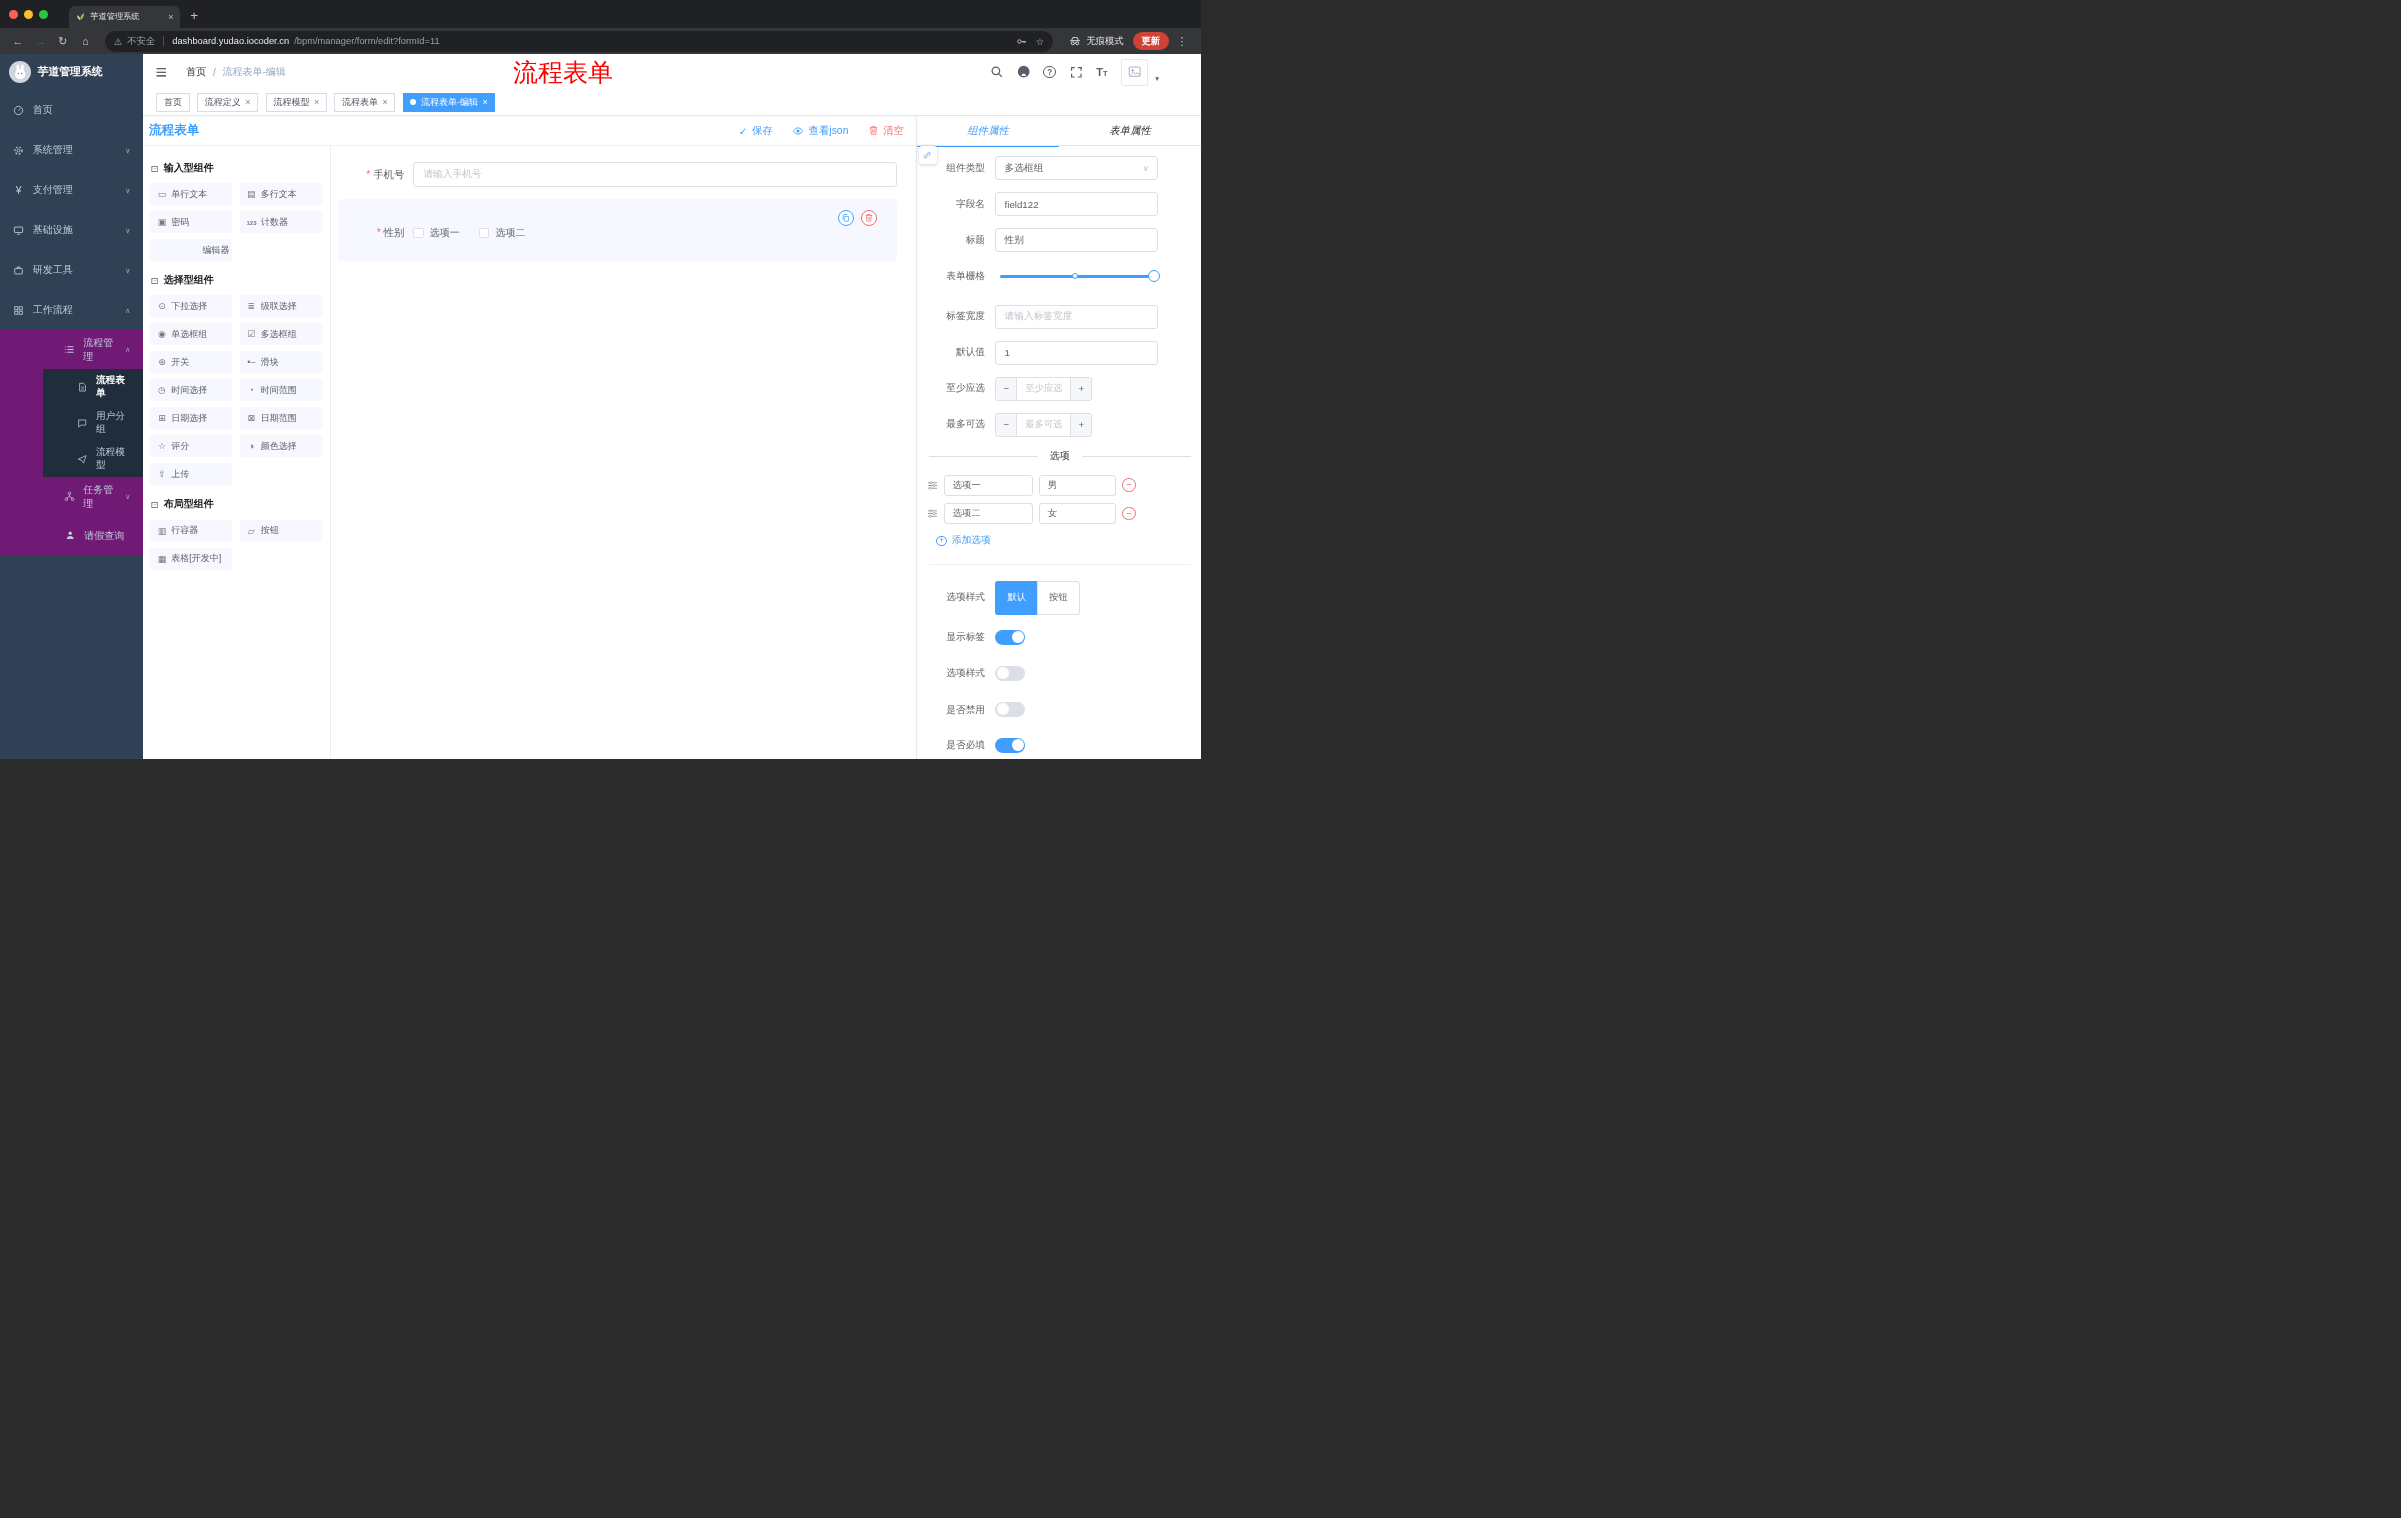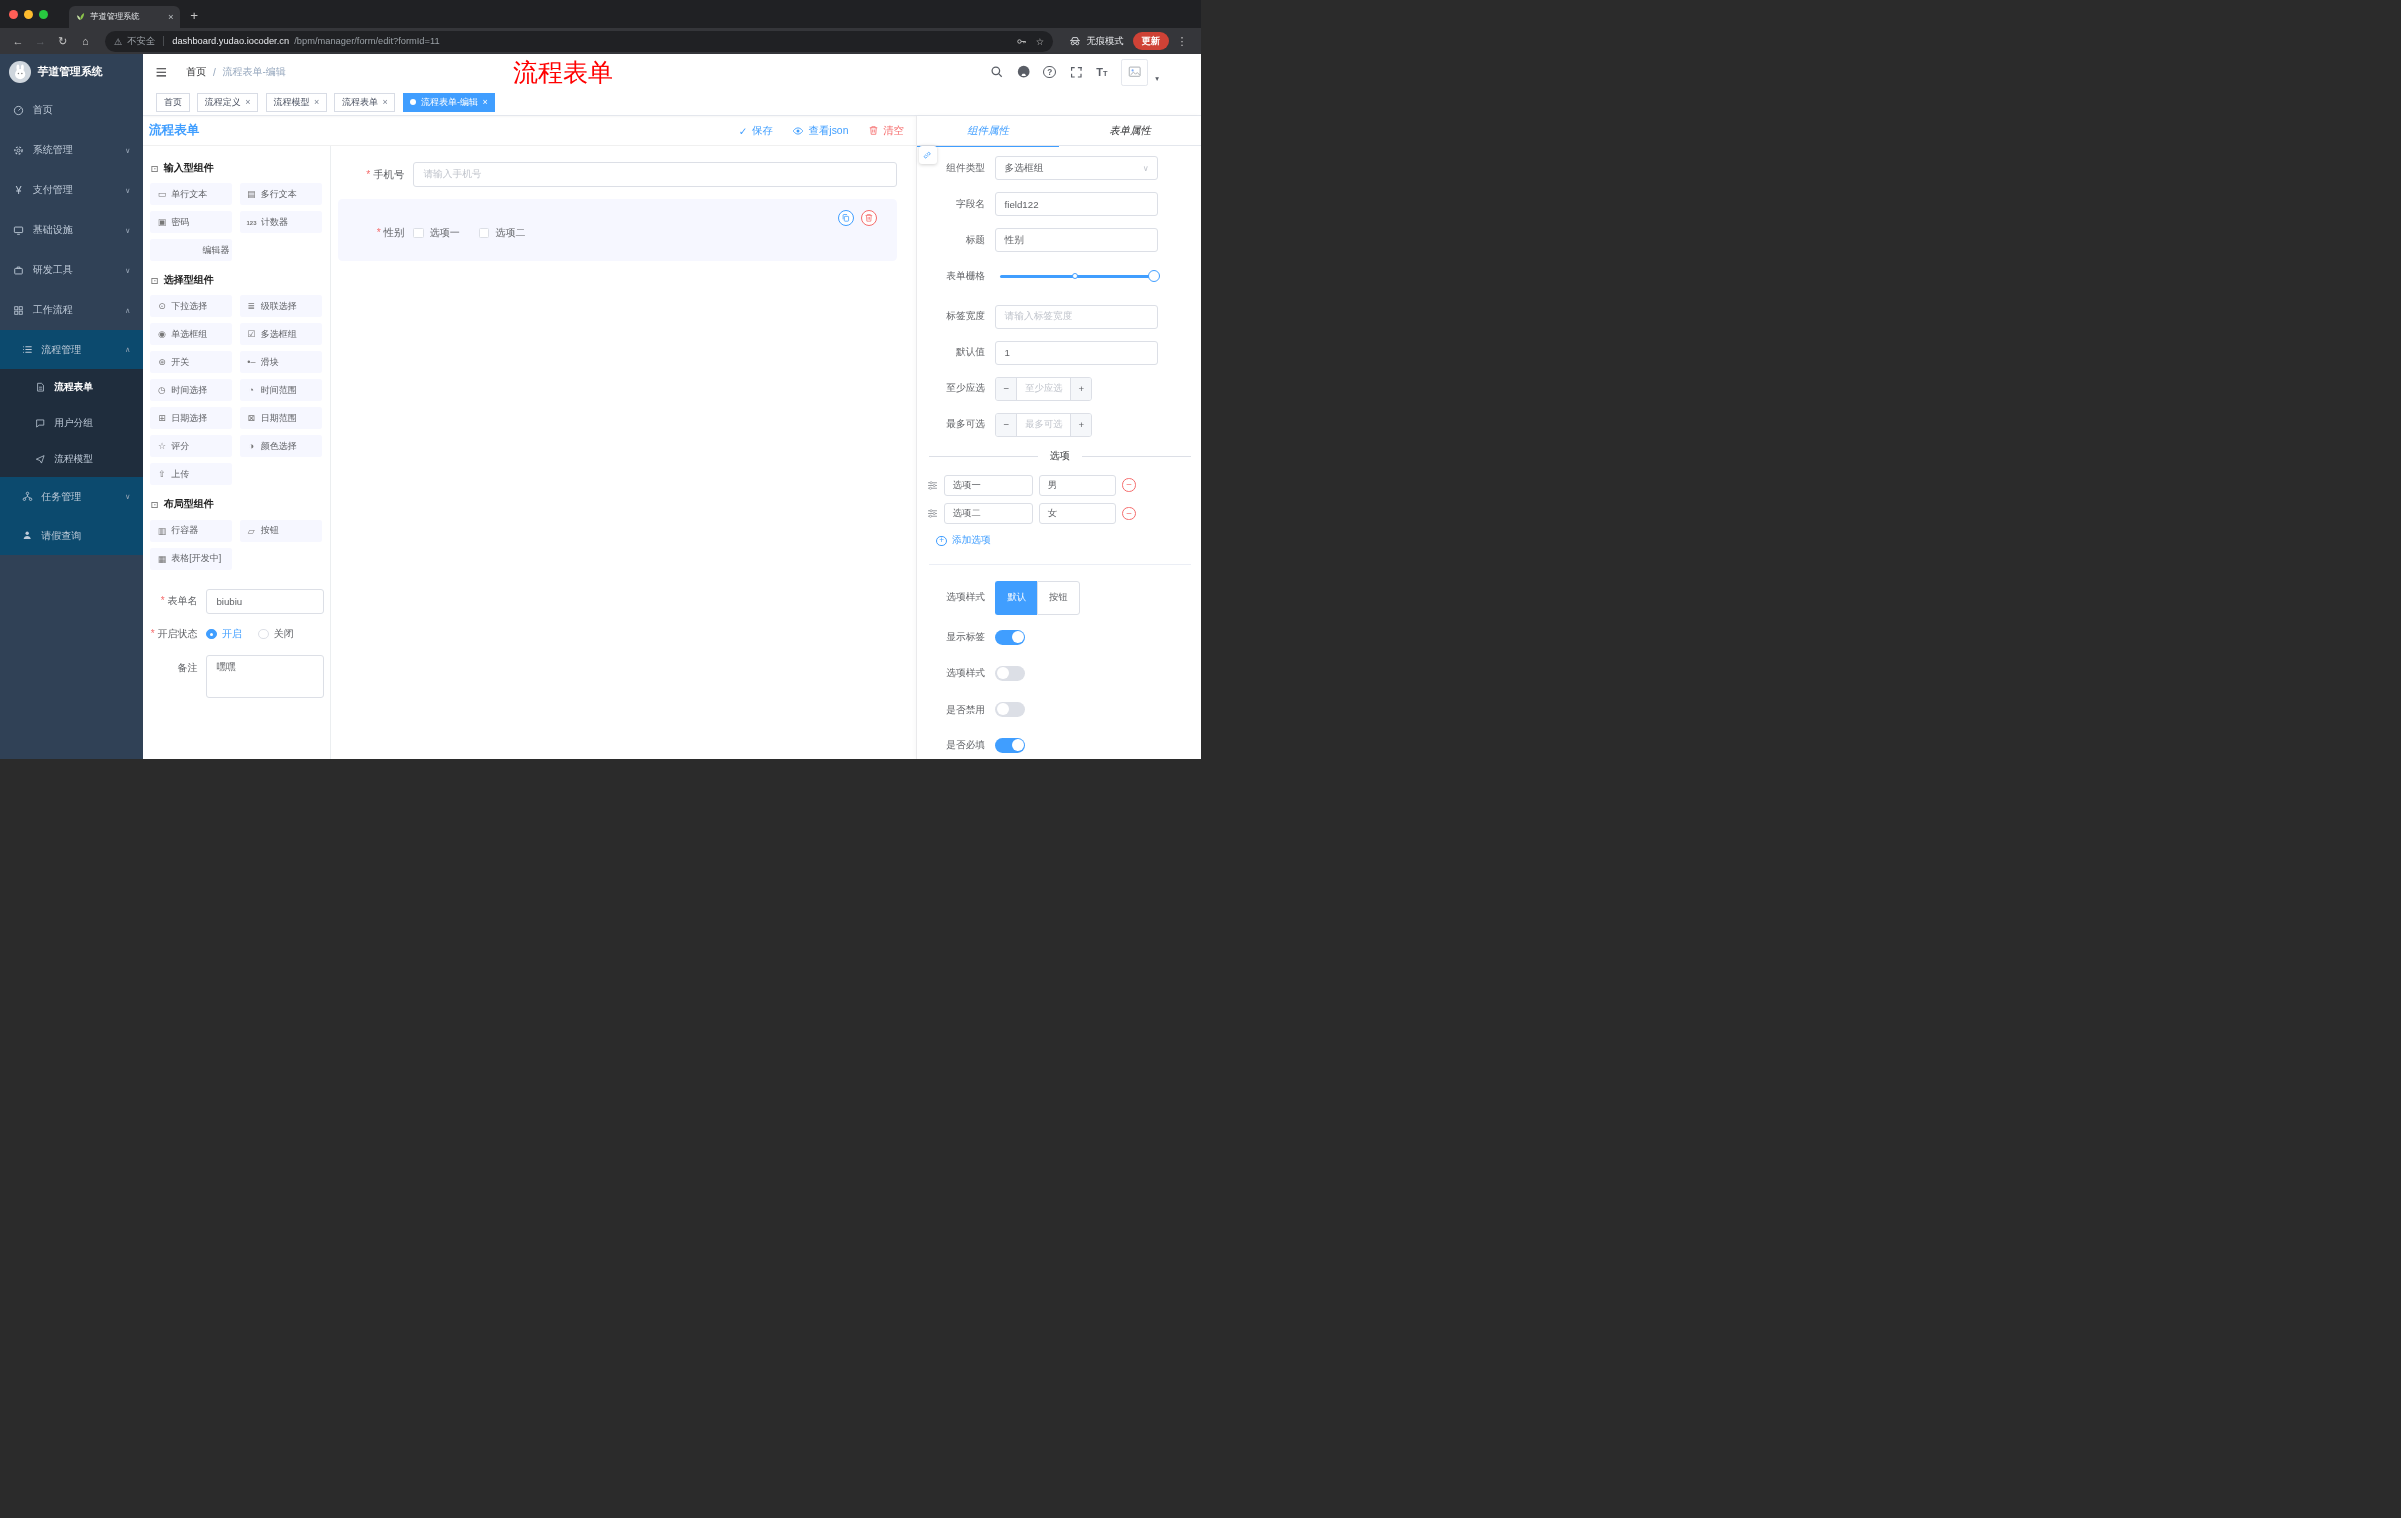--- a/index.html
+++ b/index.html
@@ -27,21 +27,21 @@
   .dots{color:#c6c6c6;font-size:11px;padding:0 6px;}
   
   .app{position:absolute;top:54px;left:0;right:0;bottom:0;}
   
   .sidebar{position:absolute;left:0;top:0;bottom:0;width:143px;background:#304156;color:#bfcbd9;}
   .logo-row{height:36px;display:flex;align-items:center;gap:6.7px;padding:0 9px;color:#fff;font-size:10.8px;font-weight:bold;}
   .logo-av{width:22px;height:22px;border-radius:50%;background:#cfd6dd;display:flex;align-items:center;justify-content:center;overflow:hidden;}
   .mi{display:flex;align-items:center;gap:8.2px;padding:0 12.6px;font-size:10px;height:40px;cursor:pointer;}
   .mi .mic{width:12px;display:flex;justify-content:center;color:#bfcbd9;}
   .mi .chev{margin-left:auto;font-size:7.4px;color:#96a4b5;}
-  .submenu{background:#0c4a6e;}
+  .submenu{background:#701a75;padding-left:43px;}
   .submenu .mi{height:39px;padding-left:21px;}
   .subsub{background:#1f2d3d;}
   .subsub .mi{height:36px;padding-left:34px;font-size:9.7px;}
   .mi.active{color:#ffffff;font-weight:bold;}
   
   .main{position:absolute;left:143px;top:0;right:0;bottom:0;background:#fff;}
   .app-header{position:relative;height:36px;display:flex;align-items:center;padding:0 0 0 12px;}
   .collapse{width:15px;color:#303133;margin-right:16.3px;}
   .crumb{display:flex;align-items:center;gap:6.7px;font-size:10px;}
   .crumb .cur{color:#97a8be;}
@@ -543,41 +543,20 @@
               <div class="pitem">
                   <span class="pic gi-button"></span>
                   <span>按钮</span>
                 </div>
               <div class="pitem">
                   <span class="pic gi-table"></span>
                   <span>表格[开发中]</span>
                 </div>
             </div>
 
-            <div class="pform">
-              <div class="frow">
-                <span class="flabel req">表单名</span>
-                <span class="inp">biubiu</span>
-              </div>
-              <div class="frow">
-                <span class="flabel req">开启状态</span>
-                <span class="radio sel">
-                    <span class="rdot"></span>
-                    <span>开启</span>
-                  </span>
-                <span class="radio">
-                    <span class="rdot"></span>
-                    <span>关闭</span>
-                  </span>
-              </div>
-              <div class="frow" style="align-items:flex-start;">
-                <span class="flabel" style="padding-top:6px;">备注</span>
-                <span class="inp tarea">嘿嘿</span>
-              </div>
-            </div>
           </div>
 
           <div class="canvas">
             <div class="crow">
               <span class="clabel req">手机号</span>
               <span class="inp ph" style="height:25px;">请输入手机号</span>
             </div>
             <div class="selblock">
               <div class="blockbtns">
                 <span class="cirbtn copy">

